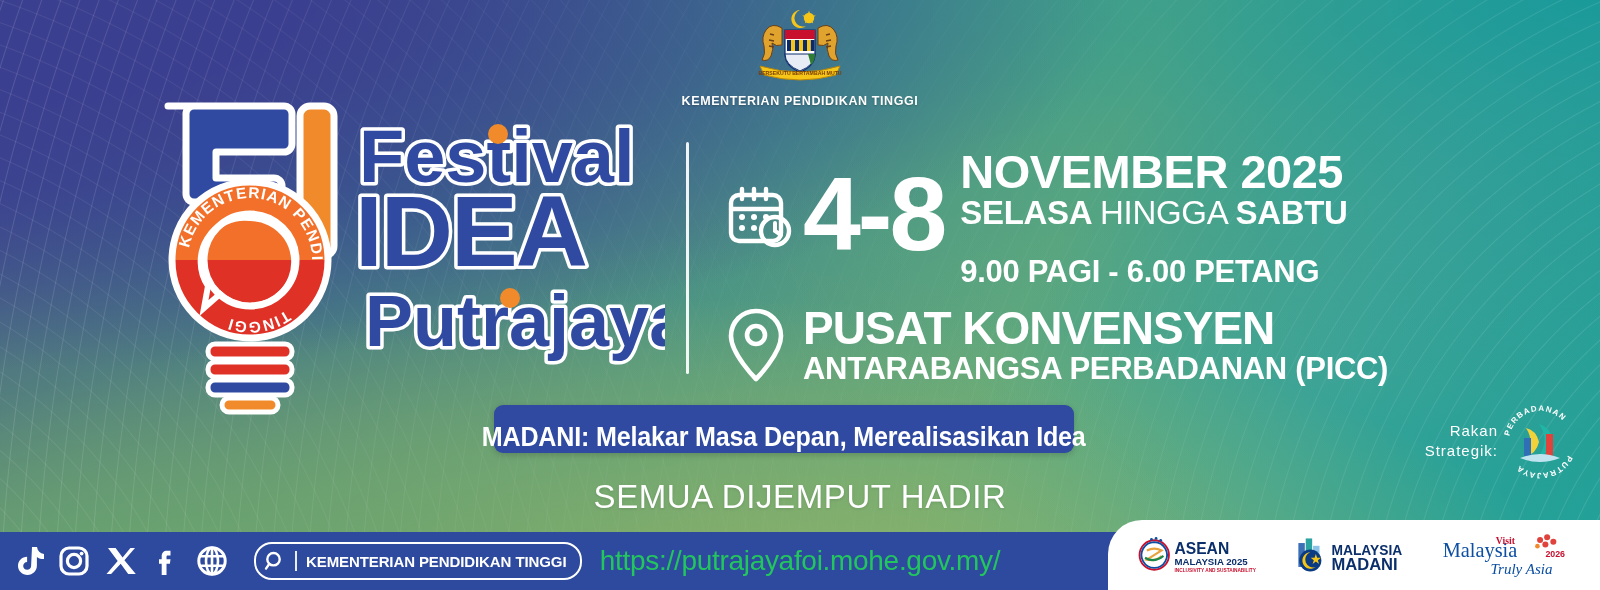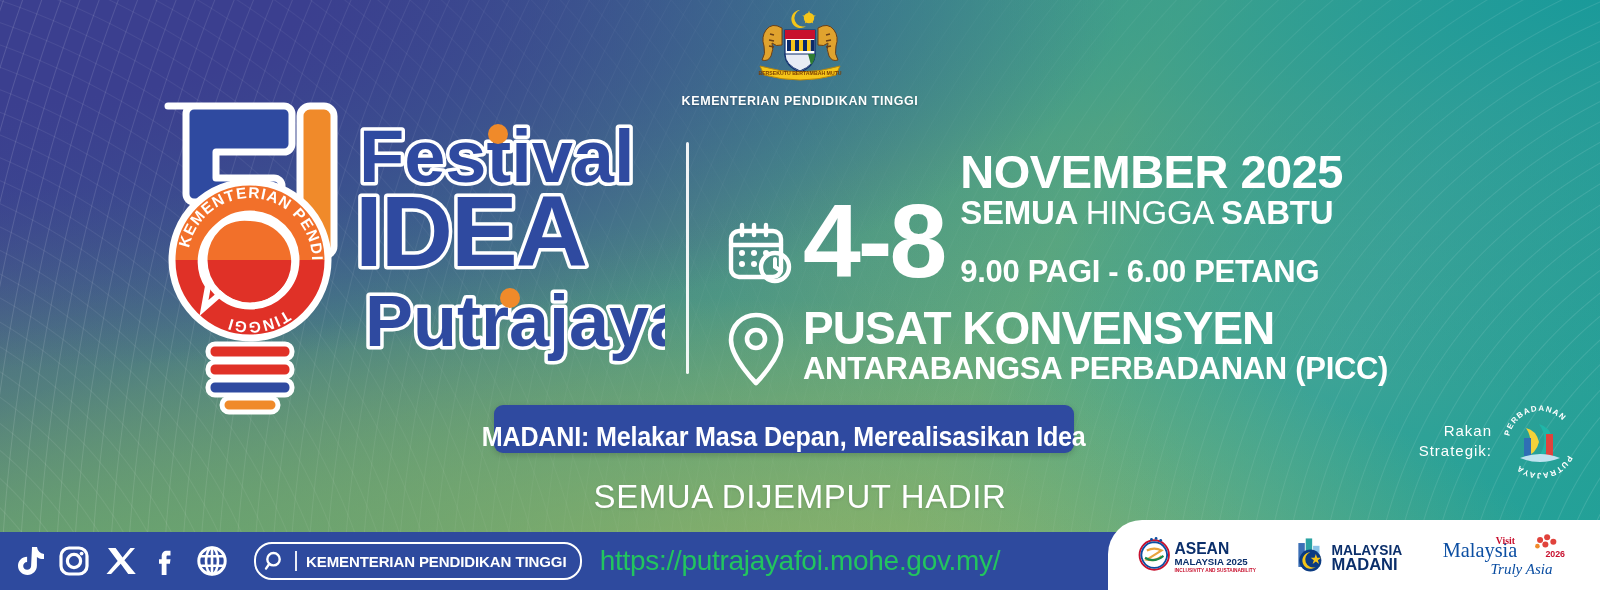--- a/index.html
+++ b/index.html
@@ -52,21 +52,21 @@
   #wordmark{position:absolute;left:205px;top:28px;width:310px;height:260px;}
 
   
   #divider{
     position:absolute;left:686px;top:142px;width:3px;height:232px;
     background:#fff;opacity:.92;border-radius:2px;
   }
 
   
   #info{position:absolute;left:725px;top:146px;width:700px;color:#fff;}
-  .info-row{display:flex;align-items:flex-end;}
+  .info-row{display:flex;align-items:center;}
   .ico{flex:0 0 auto;}
   #date-row{margin-bottom:6px;}
   #big-date{
     font-size:104px;font-weight:bold;line-height:.92;letter-spacing:-3px;
     margin:-6px 0 0 8px;flex:0 0 auto;
   }
   #date-text{margin-left:16px;padding-top:2px;}
   .dt-line1{font-size:47px;font-weight:bold;line-height:1.0;letter-spacing:-.5px;white-space:nowrap;}
   .dt-line2{font-size:33px;font-weight:bold;line-height:1.08;letter-spacing:-.3px;white-space:nowrap;}
   .dt-line2 .light{font-weight:300;}
@@ -89,21 +89,21 @@
   }
 
   
   #invite{
     position:absolute;left:0;right:0;top:478px;text-align:center;
     color:#fff;font-size:33px;font-weight:normal;letter-spacing:.6px;
     text-shadow:0 1px 3px rgba(0,0,0,.12);
   }
 
   
-  #rakan{position:absolute;right:22px;top:398px;display:flex;align-items:center;gap:10px;}
+  #rakan{position:absolute;right:22px;top:398px;display:flex;align-items:center;gap:4px;}
   #rakan-label{
     color:#fff;font-size:15px;line-height:1.35;text-align:right;letter-spacing:1px;
   }
   #pbt-logo{width:76px;height:86px;flex:0 0 auto;}
 
   
   #bottom-bar{
     position:absolute;left:0;bottom:0;width:1600px;height:58px;
     background:#2e4a9e;display:flex;align-items:center;
   }
@@ -244,21 +244,21 @@
             <circle cx="29" cy="45" r="3"></circle>
         </g>
         <circle cx="50" cy="48" r="14" fill="none" stroke="#fff" stroke-width="4.4"></circle>
         <path d="M50 40 v8 l6 4" fill="none" stroke="#fff" stroke-width="4" stroke-linecap="round"></path>
       </svg>
 
       <div id="big-date">4-8</div>
 
       <div id="date-text">
         <div class="dt-line1">NOVEMBER 2025</div>
-        <div class="dt-line2"><span>SEMUA </span><span class="light">HINGGA </span><span>SABTU</span></div>
+        <div class="dt-line2"><span>SELASA </span><span class="light">HINGGA </span><span>SABTU</span></div>
         <div class="dt-line3">9.00 PAGI - 6.00 PETANG</div>
       </div>
     </div>
 
     <div class="info-row" id="venue-row">
       <svg class="ico" width="62" height="78" viewBox="0 0 62 78">
         <path d="M31 5 C17 5 6 16 6 30 C6 48 31 73 31 73 C31 73 56 48 56 30 C56 16 45 5 31 5z" fill="none" stroke="#fff" stroke-width="4.6" stroke-linejoin="round"></path>
         <circle cx="31" cy="29" r="9" fill="none" stroke="#fff" stroke-width="4.6"></circle>
       </svg>
       <div id="venue-text">

